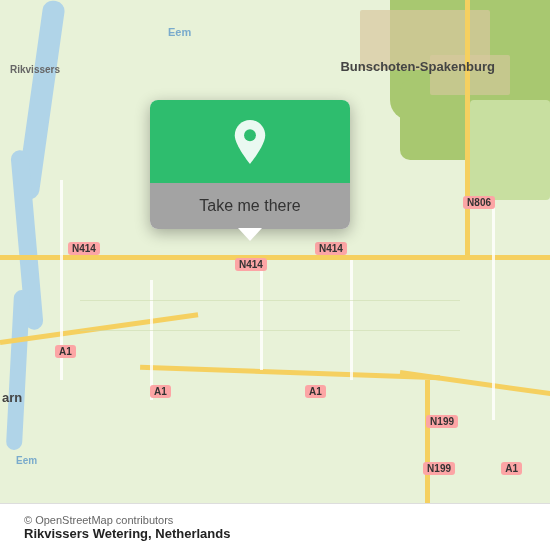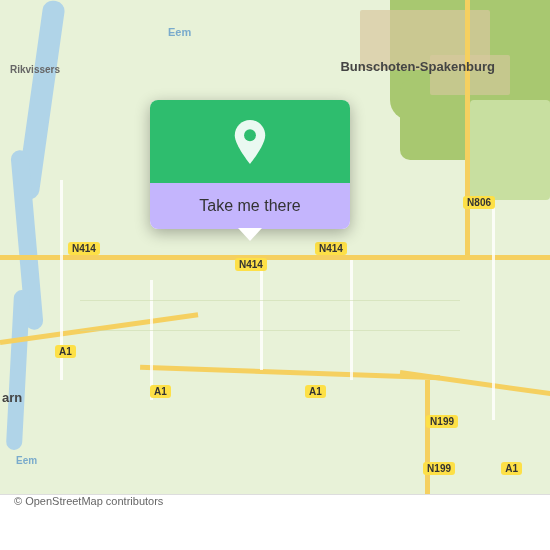--- a/index.html
+++ b/index.html
@@ -35,21 +35,21 @@
     .road-white {
       position: absolute;
       background: #ffffff;
     }
 
     .road-label {
       position: absolute;
       font-size: 10px;
       font-weight: bold;
       color: #333;
-      background: #fde047;
+      background: #fca5a5;
       padding: 1px 4px;
       border-radius: 3px;
       white-space: nowrap;
       z-index: 5;
     }
 
     
     .water {
       position: absolute;
       background: #b0d4e8;
@@ -108,21 +108,21 @@
     .location-pin {
       width: 44px;
       height: 44px;
       margin: 0 auto;
     }
 
     #popup-button {
       display: block;
       width: 100%;
       padding: 14px 0;
-      background: #c4b5fd;
+      background: #a3a3a3;
       border: none;
       font-size: 16px;
       font-weight: 500;
       color: #333;
       cursor: pointer;
       border-radius: 0 0 8px 8px;
       text-align: center;
     }
 
     
@@ -138,25 +138,26 @@
       border-right: 12px solid transparent;
       border-top: 13px solid white;
     }
 
     
     #bottom-bar {
       position: absolute;
       bottom: 0;
       left: 0;
       right: 0;
-      height: 56px;
+      height: 47px;
       background: white;
       border-top: 1px solid #ddd;
       display: flex;
-      padding: 0 14px;
+      align-items: center;
+      padding: 0 24px;
       z-index: 30;
     }
 
     #copyright {
       font-size: 11px;
       color: #666;
       flex: 1;
     }
 
     #location-name {
@@ -246,16 +247,17 @@
         <path d="M22 0C12.06 0 4 8.06 4 18C4 30 22 52 22 52C22 52 40 30 40 18C40 8.06 31.94 0 22 0Z" fill="white" opacity="0.9"></path>
         <circle cx="22" cy="18" r="7" fill="#2ebd6e"></circle>
       </svg>
     </div>
     <button id="popup-button">Take me there</button>
   </div>
 
   <div id="bottom-bar">
     <div style="display:flex;flex-direction:column;flex:1;">
       <span id="copyright">© OpenStreetMap contributors</span>
+      <span id="location-name">Rikvissers Wetering, Netherlands</span>
     </div>
 
   </div>
 </div>
 
 </body></html>

